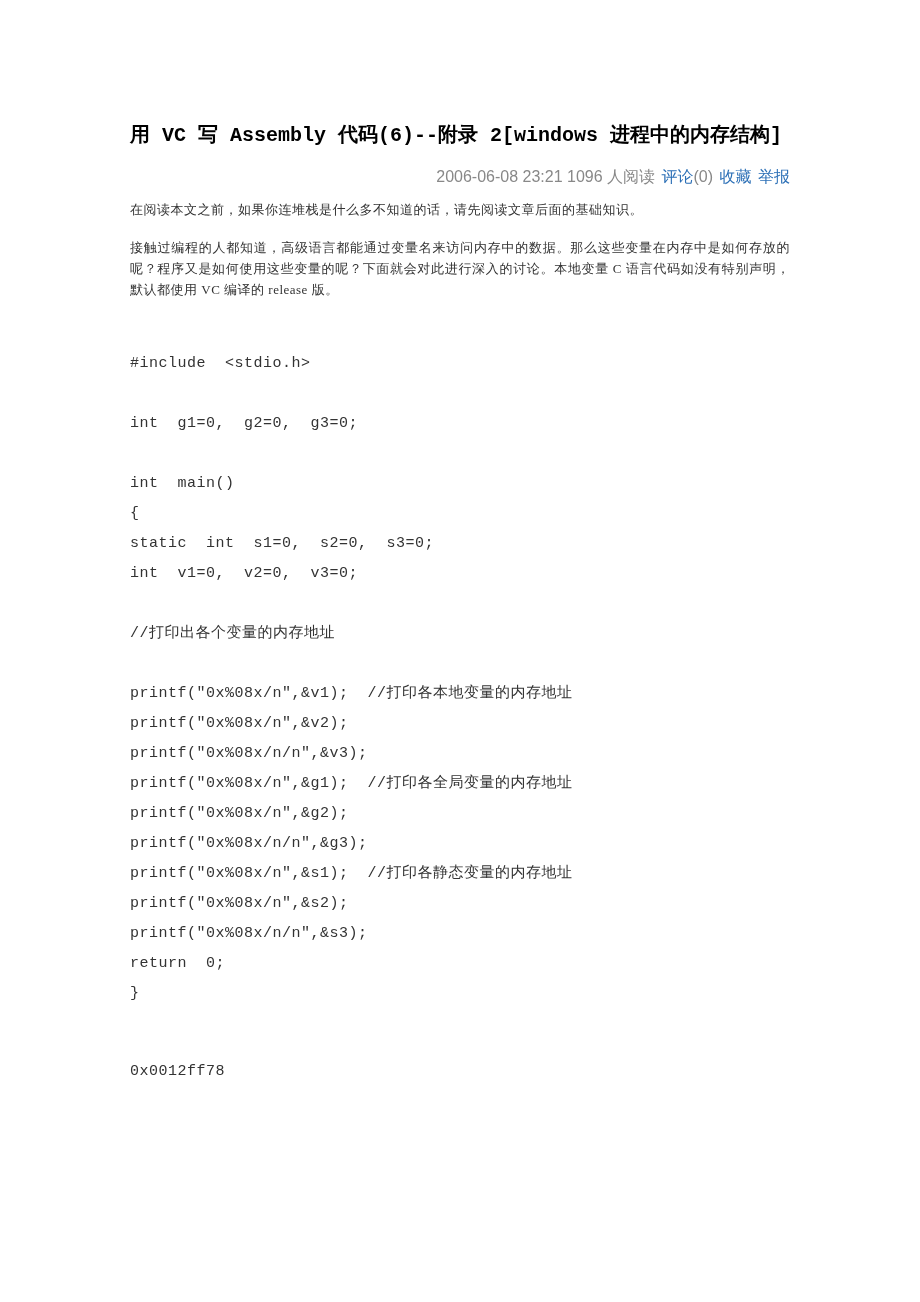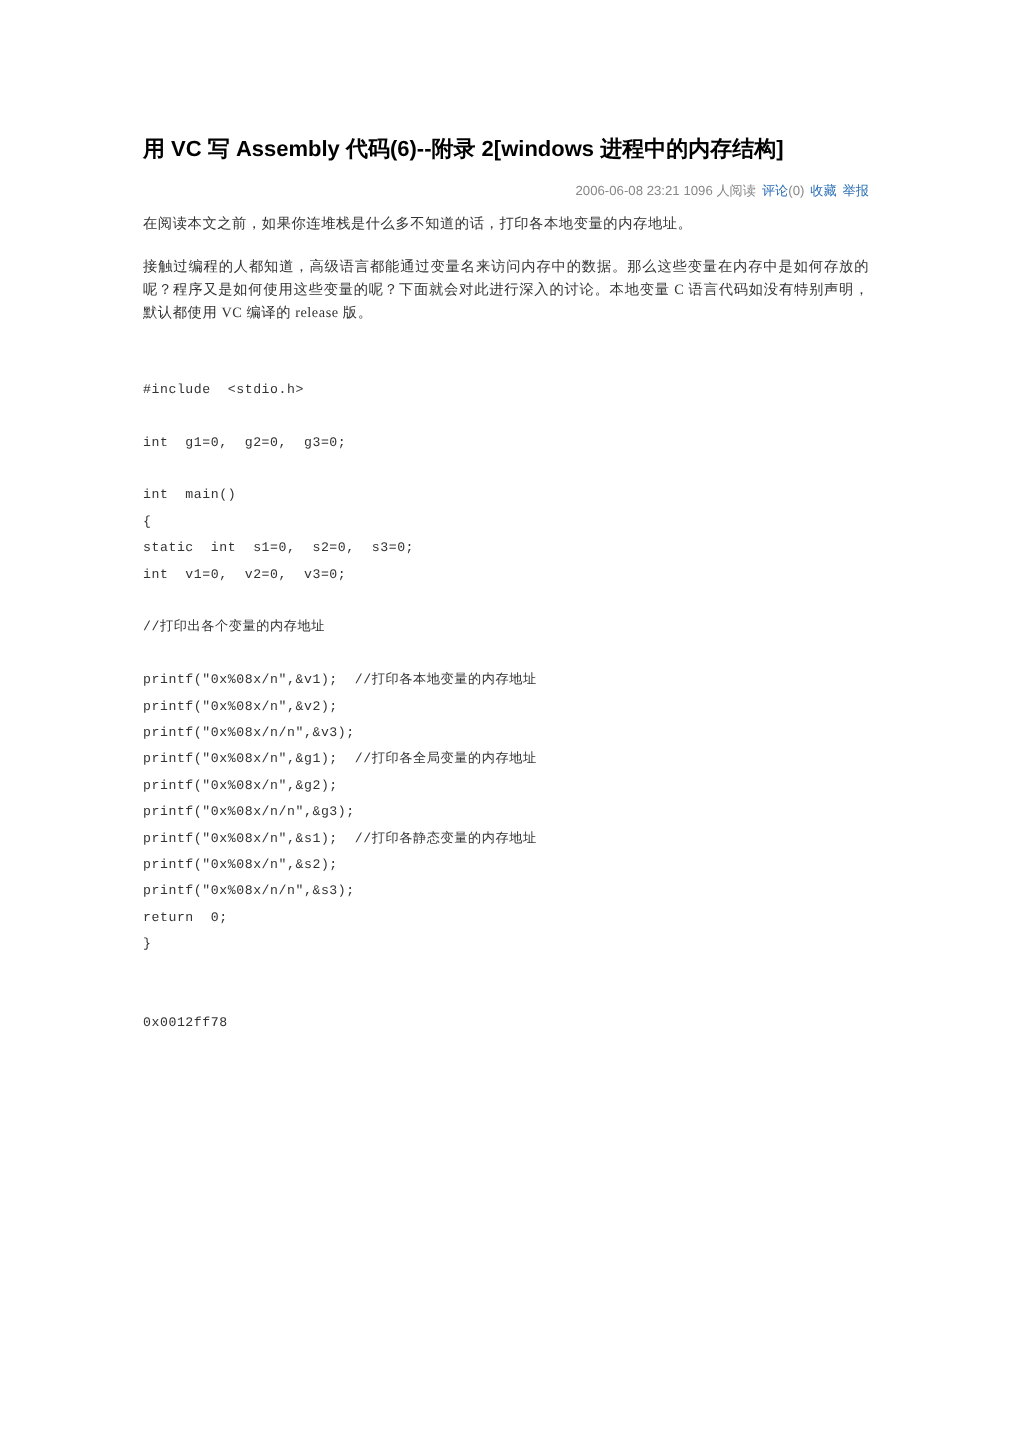--- a/index.html
+++ b/index.html
@@ -10,63 +10,63 @@
     padding: 120px 130px 40px 130px;
     font-size: 13px;
     color: #333;
     line-height: 1.6;
   }
   h1 {
     font-size: 20px;
     font-weight: bold;
     color: #000;
     margin-bottom: 12px;
-    font-family: Liberation Sans, sans-serif;
+    font-family: Liberation Mono, monospace;
   }
   .meta {
     text-align: right;
-    font-size: 12px;
+    font-size: 16px;
     color: #888;
     margin-bottom: 10px;
   }
   .meta a {
     color: #2b6fb6;
     text-decoration: none;
     margin-left: 2px;
   }
   .content p {
     margin-bottom: 18px;
     text-align: justify;
     font-family: "SimSun", serif;
     letter-spacing: 0.5px;
   }
   .code {
     font-family: "SimSun", "Courier New", monospace;
-    font-size: 12px;
+    font-size: 15px;
     line-height: 2.0;
     white-space: pre-wrap;
     letter-spacing: 0.5px;
     margin-top: 48px;
   }
 </style>
 </head>
 <body>
 
 <h1>用 VC 写 Assembly 代码(6)--附录 2[windows 进程中的内存结构]</h1>
 
 <div class="meta">
   <span>2006-06-08 23:21</span>
   <span>1096 人阅读</span>
   <a href="#">评论</a><span>(0)</span>
   <a href="#">收藏</a>
   <a href="#">举报</a>
 </div>
 
 <div class="content">
-  <p>在阅读本文之前，如果你连堆栈是什么多不知道的话，打印各本地变量的内存地址。</p>
+  <p>在阅读本文之前，如果你连堆栈是什么多不知道的话，请先阅读文章后面的基础知识。</p>
   <p>接触过编程的人都知道，高级语言都能通过变量名来访问内存中的数据。那么这些变量在内存中是如何存放的呢？程序又是如何使用这些变量的呢？下面就会对此进行深入的讨论。本地变量 C 语言代码如没有特别声明，默认都使用 VC 编译的 release 版。</p>
 
   <div class="code">#include  &lt;stdio.h&gt;
 
 int  g1=0,  g2=0,  g3=0;
 
 int  main()
 {
 static  int  s1=0,  s2=0,  s3=0;
 int  v1=0,  v2=0,  v3=0;

